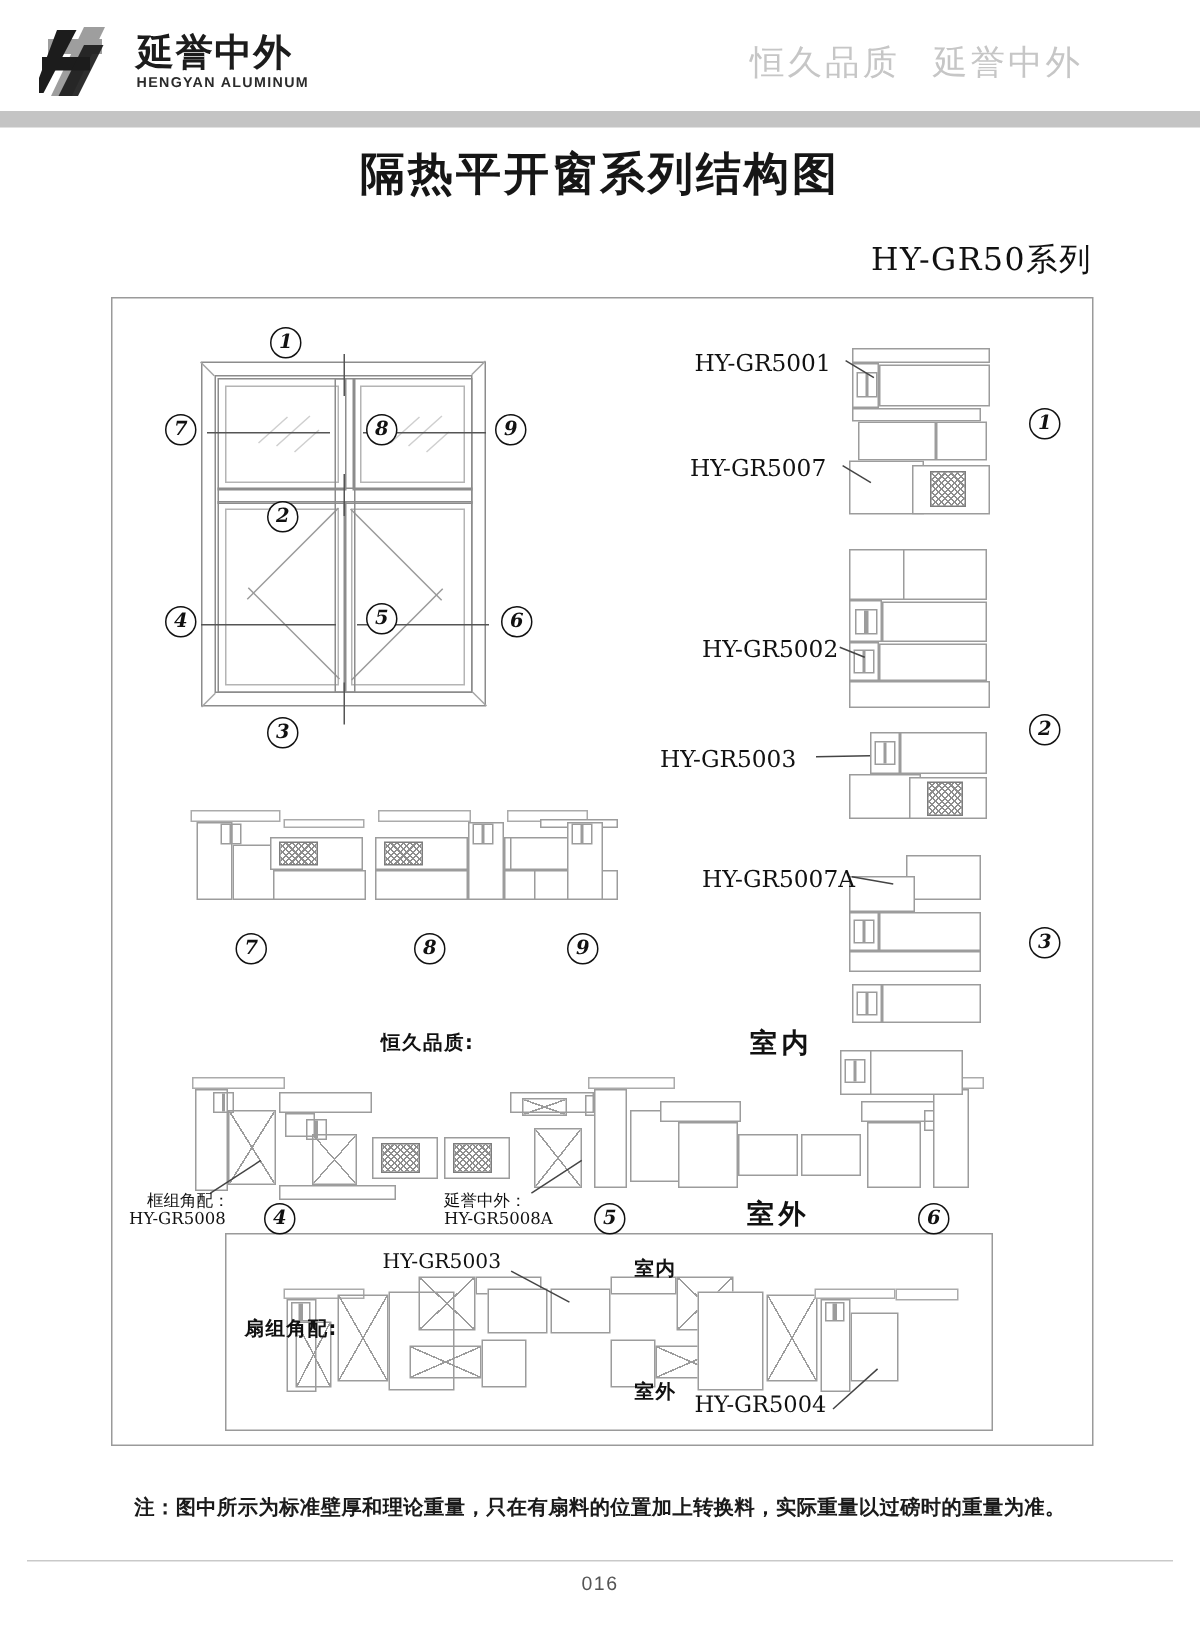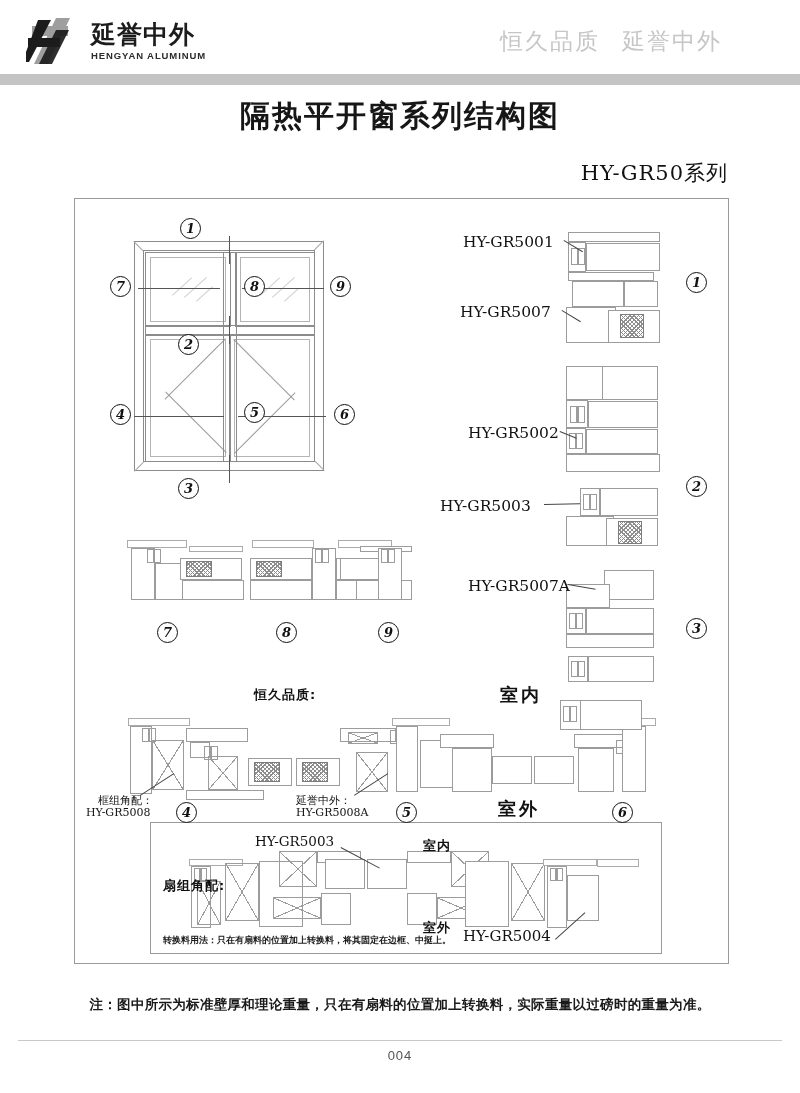--- a/index.html
+++ b/index.html
@@ -530,18 +530,17 @@
     <div class="seg" style="left:416px;top:52px;width:32px;height:46px;"></div>
     <div class="seg thin" style="left:446px;top:36px;width:42px;height:8px;"></div>
   </div>
   <div class="cnlabel md" style="left:12px;top:54px;">扇组角配:</div>
   <div class="code" style="left:104px;top:10px;font-size:13.5px;">HY-GR5003</div>
   <div class="lead" style="left:190px;top:24px;width:44px;transform:rotate(28deg);"></div>
   <div class="cnlabel md" style="left:272px;top:14px;">室内</div>
   <div class="cnlabel md" style="left:272px;top:96px;">室外</div>
   <div class="code" style="left:312px;top:104px;font-size:15px;">HY-GR5004</div>
   <div class="lead" style="left:404px;top:116px;width:40px;transform:rotate(-42deg);"></div>
-  <div class="note-line">转换料用法：只在有扇料的位置加上转换料，将其固定在边框、中挺上。</div>
 </div>
 
 <div class="footnote">注：图中所示为标准壁厚和理论重量，只在有扇料的位置加上转换料，实际重量以过磅时的重量为准。</div>
 <div class="footer-rule"></div>
-<div class="page-num">004</div>
+<div class="page-num">016</div>
 
 </body></html>

